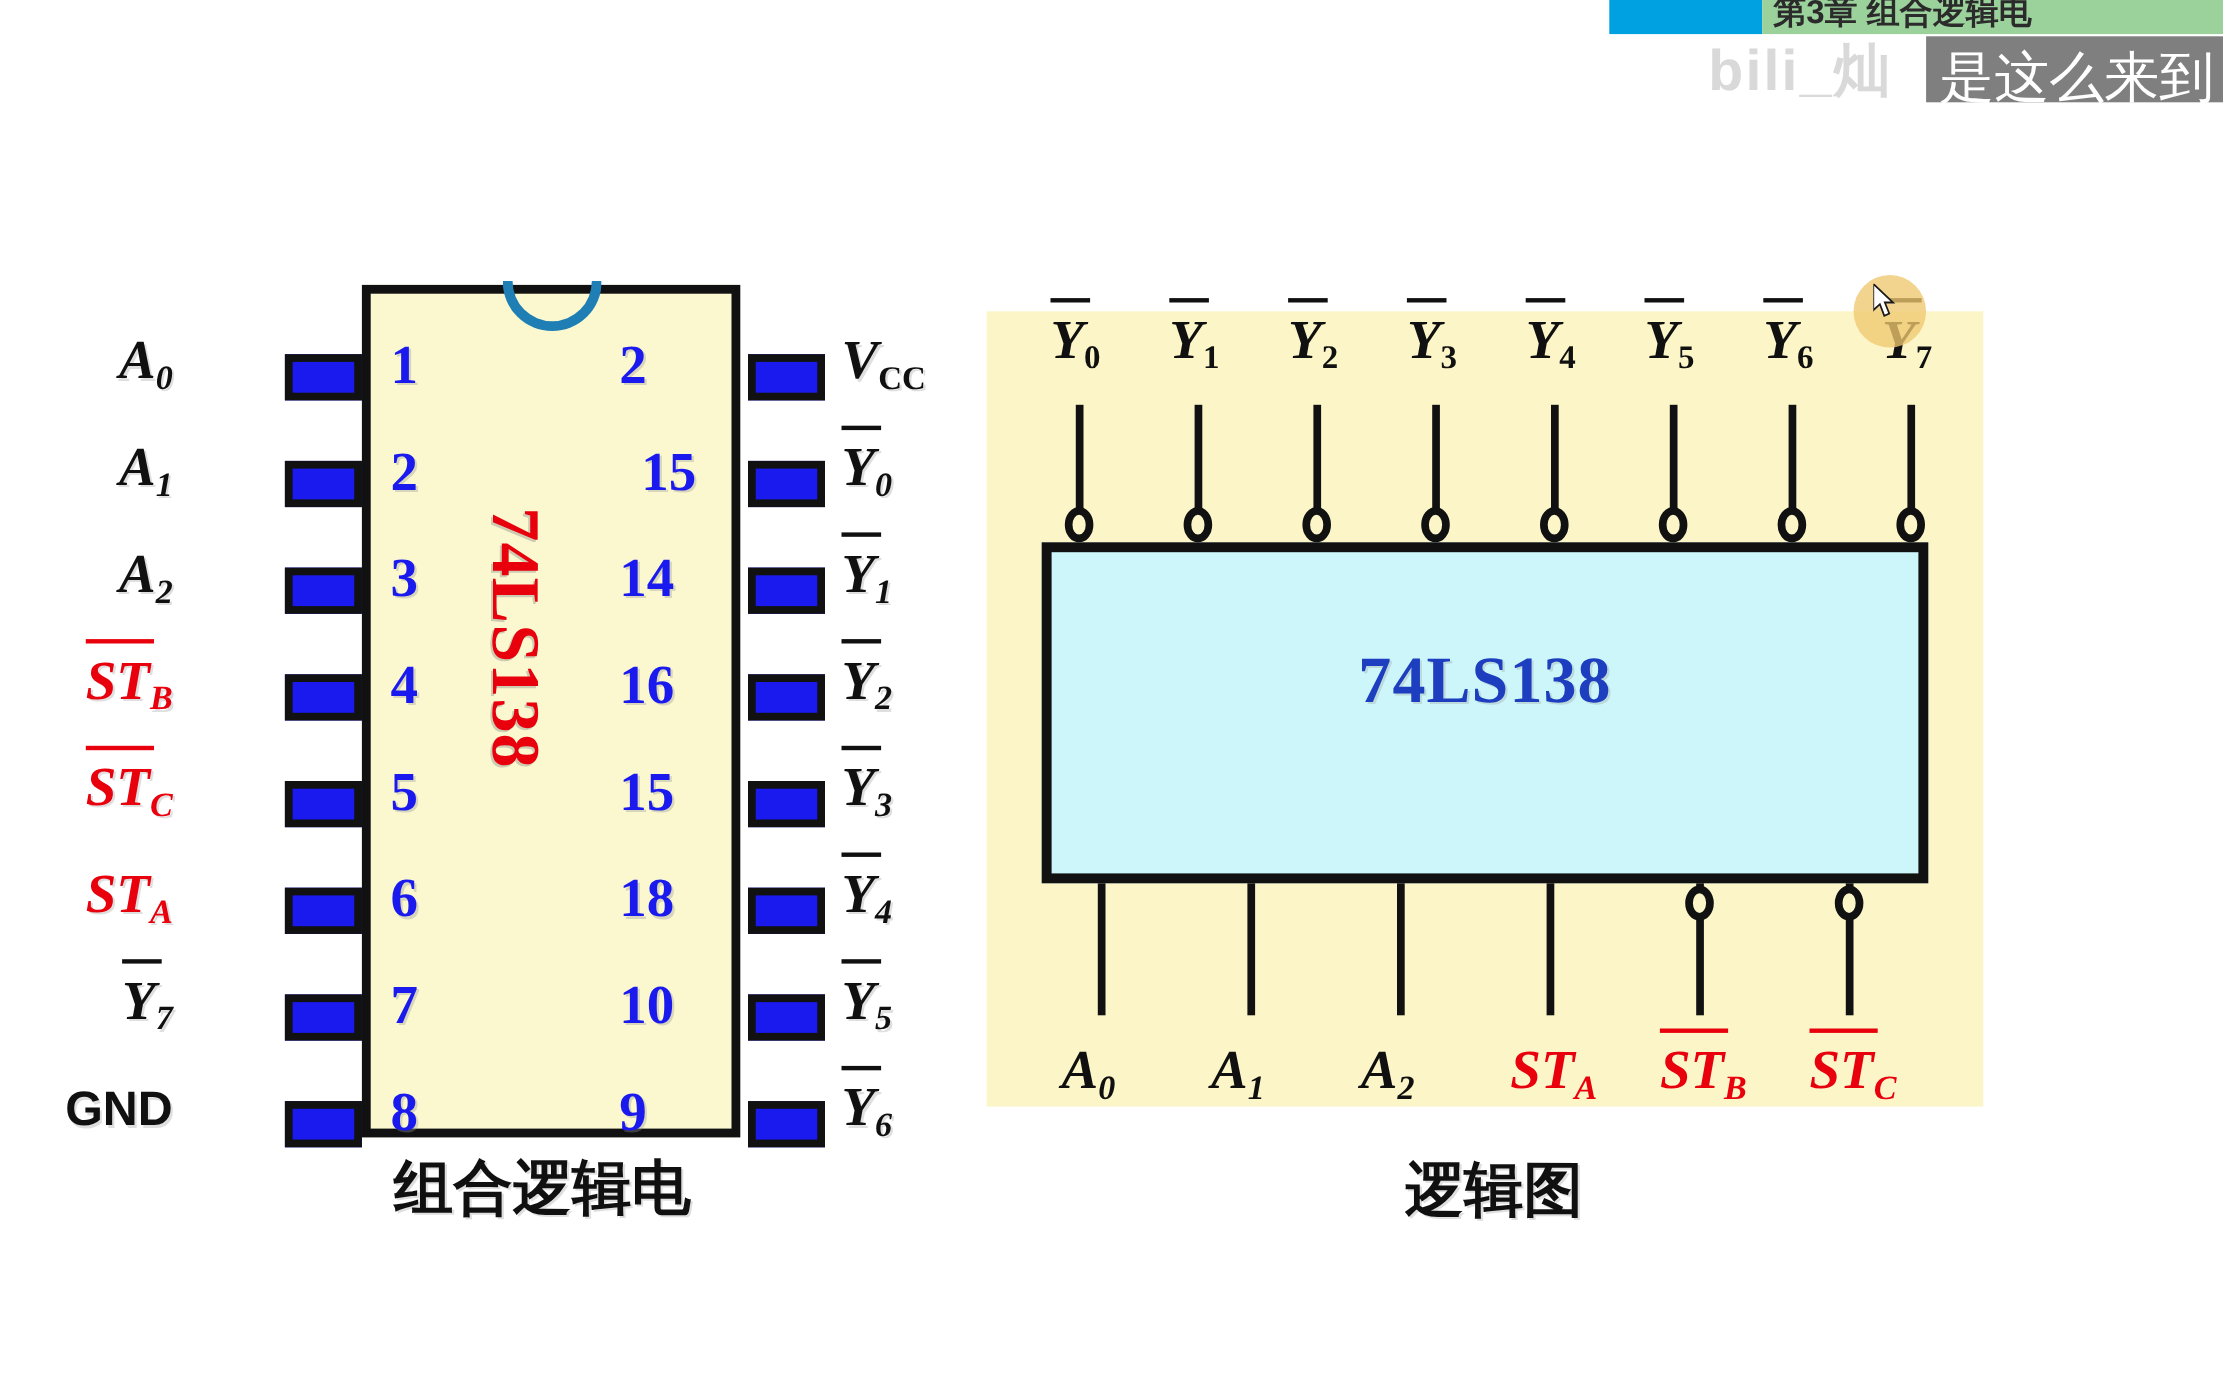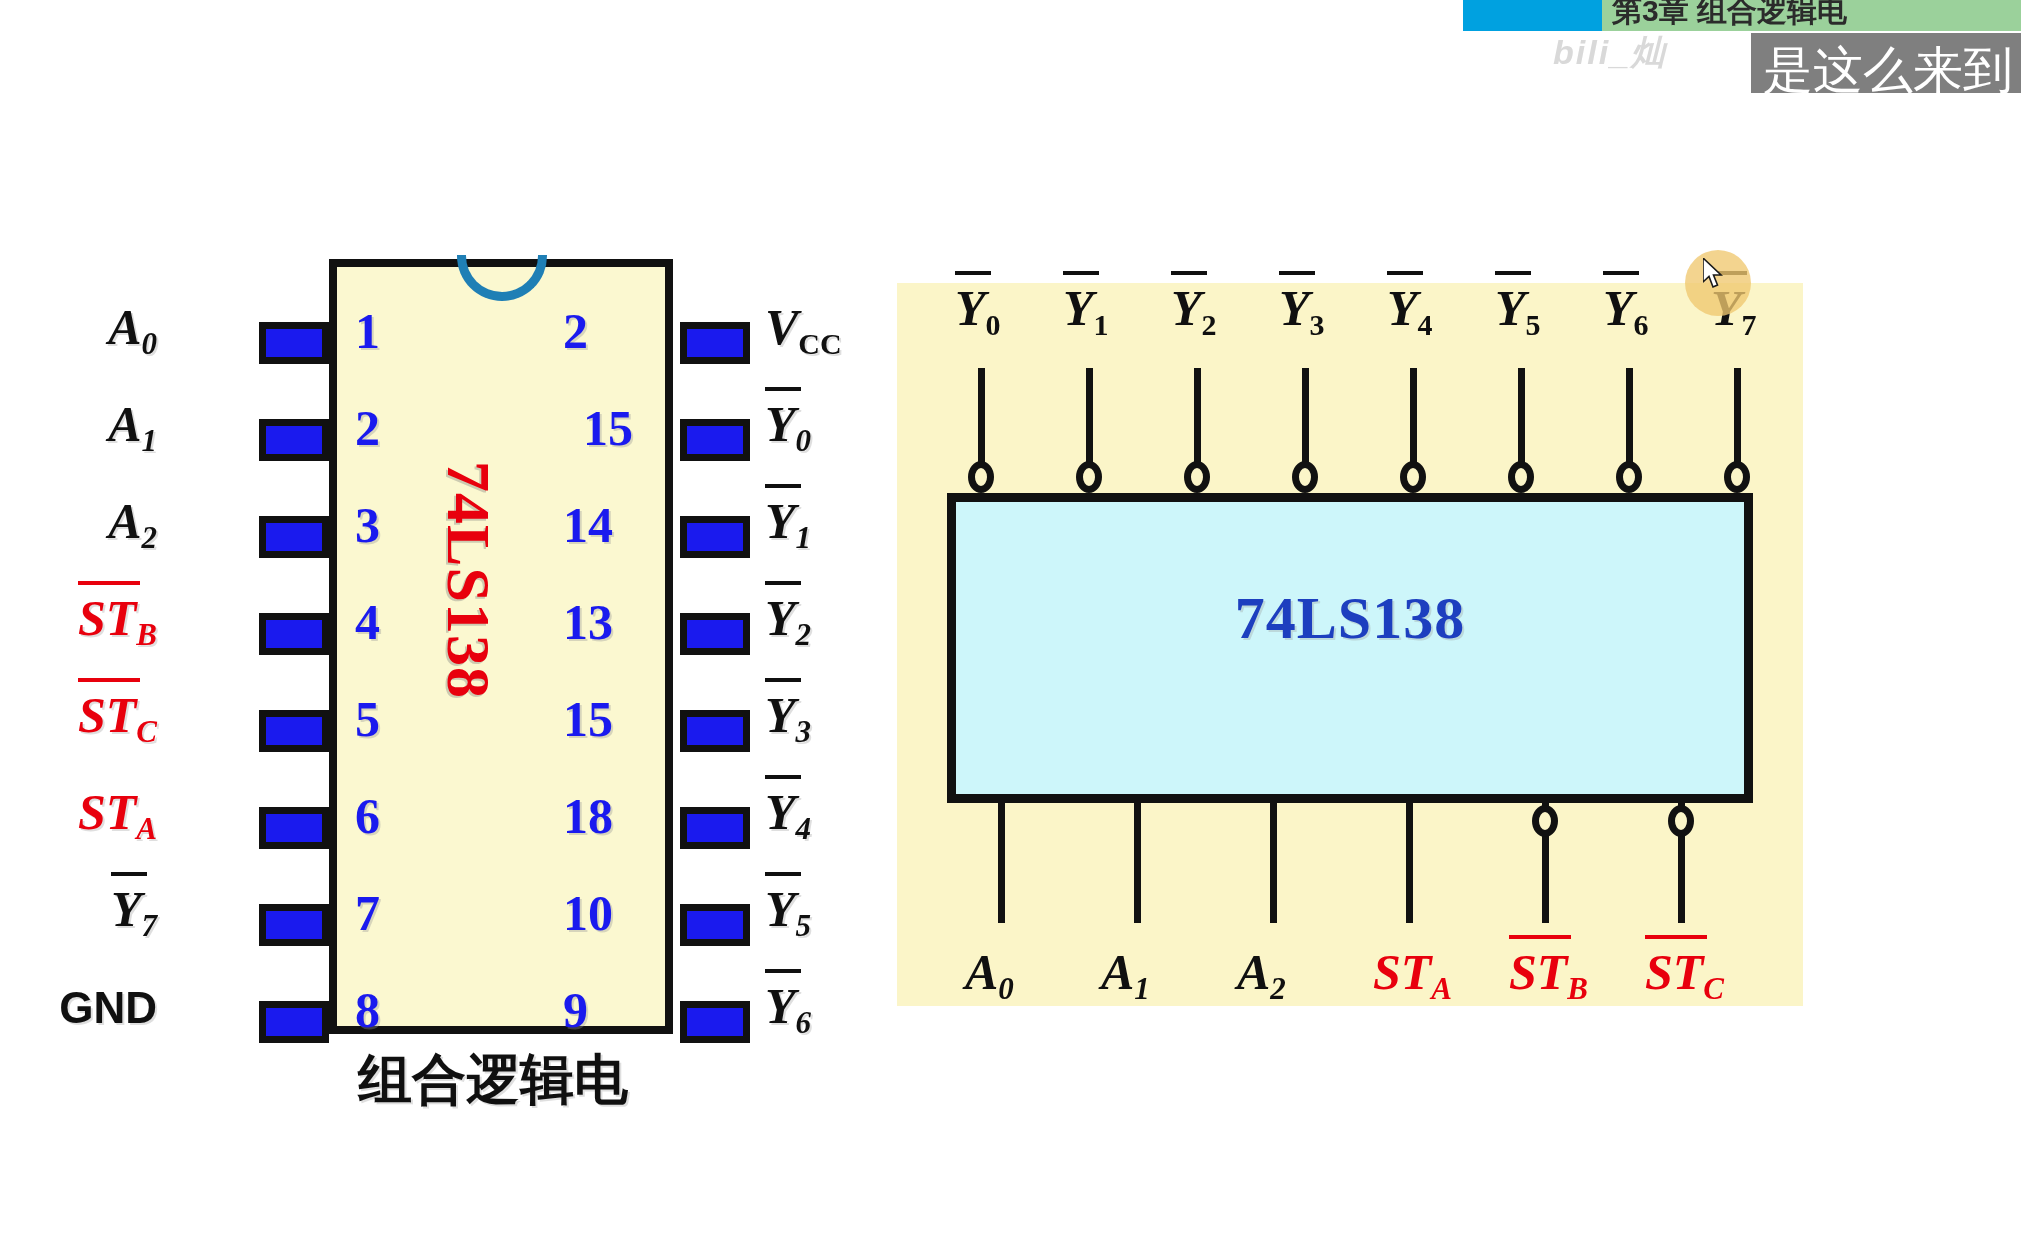--- a/index.html
+++ b/index.html
@@ -13,22 +13,22 @@
 
   
   #blue-bar{position:absolute;left:1450px;top:0;width:139px;height:31px;background:#00a1e0;}
   #chapter-banner{position:absolute;left:1589px;top:0;width:432px;height:31px;background:#9bd19b;overflow:hidden;}
   #chapter-banner .txt{
     position:absolute;left:10px;top:-9px;white-space:nowrap;
     font-family:"Liberation Sans", sans-serif;font-size:30px;color:#2b2b2b;font-weight:600;
   }
   #watermark{
     position:absolute;left:1540px;top:30px;white-space:nowrap;
-    font-family:"Liberation Sans", sans-serif;font-size:34px;letter-spacing:2px;
-    color:#d9d9d9;font-weight:700;font-style:italic;
+    font-family:"Liberation Sans", sans-serif;font-size:52px;letter-spacing:2px;
+    color:#d9d9d9;font-weight:700;
   }
   #subtitle-box{
     position:absolute;left:1738px;top:33px;width:283px;height:60px;
     background:#7f7f7f;
   }
   #subtitle-box .txt{
     position:absolute;left:12px;top:4px;white-space:nowrap;
     font-family:"Liberation Sans", sans-serif;font-size:50px;color:#ffffff;
   }
 
@@ -164,21 +164,21 @@
         <div class="pin-pad" style="left: 667px; top: 322px;"></div>
         <div class="pin-num" style="left: 550px; top: 302px;">2</div>
         <div class="pin-lbl" style="left: 752px; top: 298px;"><span class="ital">V</span><span class="subn">CC</span></div>
         <div class="pin-pad" style="left: 667px; top: 419px;"></div>
         <div class="pin-num" style="left: 550px; top: 399px; margin-left: 20px;">15</div>
         <div class="pin-lbl" style="left: 752px; top: 395px;"><span class="ovr"><span class="bar"></span><span class="ital">Y</span><span class="sub">0</span></span></div>
         <div class="pin-pad" style="left: 667px; top: 516px;"></div>
         <div class="pin-num" style="left: 550px; top: 496px;">14</div>
         <div class="pin-lbl" style="left: 752px; top: 492px;"><span class="ovr"><span class="bar"></span><span class="ital">Y</span><span class="sub">1</span></span></div>
         <div class="pin-pad" style="left: 667px; top: 613px;"></div>
-        <div class="pin-num" style="left: 550px; top: 593px;">13</div>
+        <div class="pin-num" style="left: 550px; top: 593px;">16</div>
         <div class="pin-lbl" style="left: 752px; top: 589px;"><span class="ovr"><span class="bar"></span><span class="ital">Y</span><span class="sub">2</span></span></div>
         <div class="pin-pad" style="left: 667px; top: 710px;"></div>
         <div class="pin-num" style="left: 550px; top: 690px;">15</div>
         <div class="pin-lbl" style="left: 752px; top: 686px;"><span class="ovr"><span class="bar"></span><span class="ital">Y</span><span class="sub">3</span></span></div>
         <div class="pin-pad" style="left: 667px; top: 807px;"></div>
         <div class="pin-num" style="left: 550px; top: 787px;">18</div>
         <div class="pin-lbl" style="left: 752px; top: 783px;"><span class="ovr"><span class="bar"></span><span class="ital">Y</span><span class="sub">4</span></span></div>
         <div class="pin-pad" style="left: 667px; top: 904px;"></div>
         <div class="pin-num" style="left: 550px; top: 884px;">10</div>
         <div class="pin-lbl" style="left: 752px; top: 880px;"><span class="ovr"><span class="bar"></span><span class="ital">Y</span><span class="sub">5</span></span></div>
@@ -234,14 +234,15 @@
         <div class="wire" style="left: 781px; top: 520px; height: 120px;"></div>
         <div class="bubble" style="left: 771px; top: 522px;"></div>
         <div class="lg-lbl red" style="left: 748px; top: 660px;"><span class="ovr"><span class="bar"></span><span class="ital">ST</span><span class="sub">C</span></span></div>
       </div>
   </div>
   <div id="cursor-glow"></div>
   <svg id="cursor-arrow" viewBox="0 0 22 32">
     <polygon points="0,0 0,24 6,18.5 10,29 14.5,27 10.5,17 18,17" fill="#ffffff" stroke="#1a1a1a" stroke-width="1.6"></polygon>
   </svg>
 
+  <div class="caption" style="left:1264px;top:1046px;">逻辑图</div>
 
 </div>
 
 </body></html>

